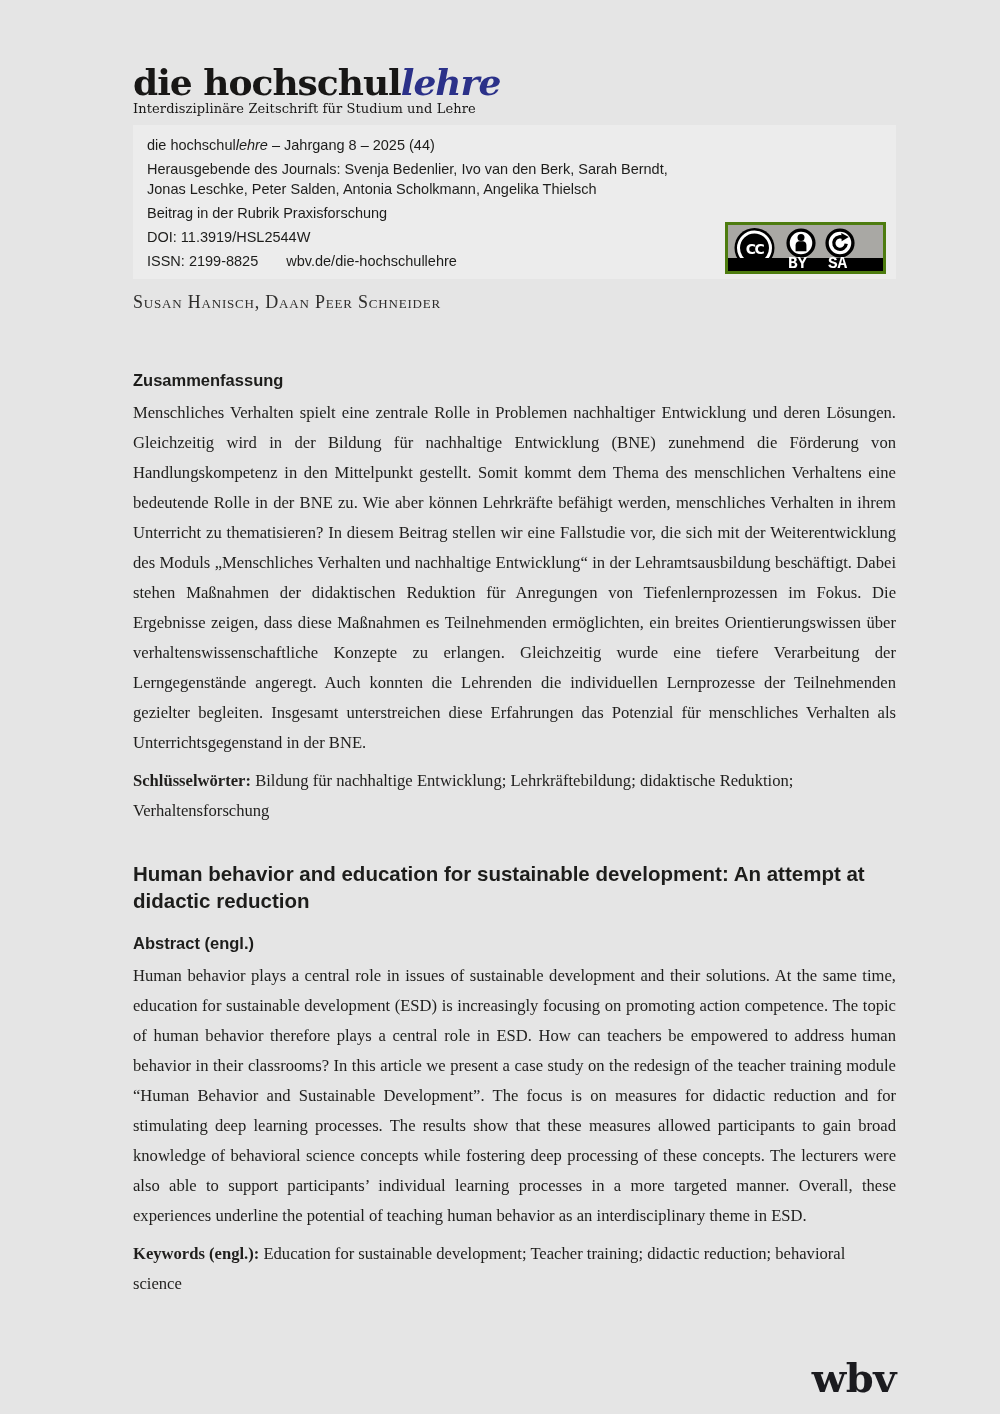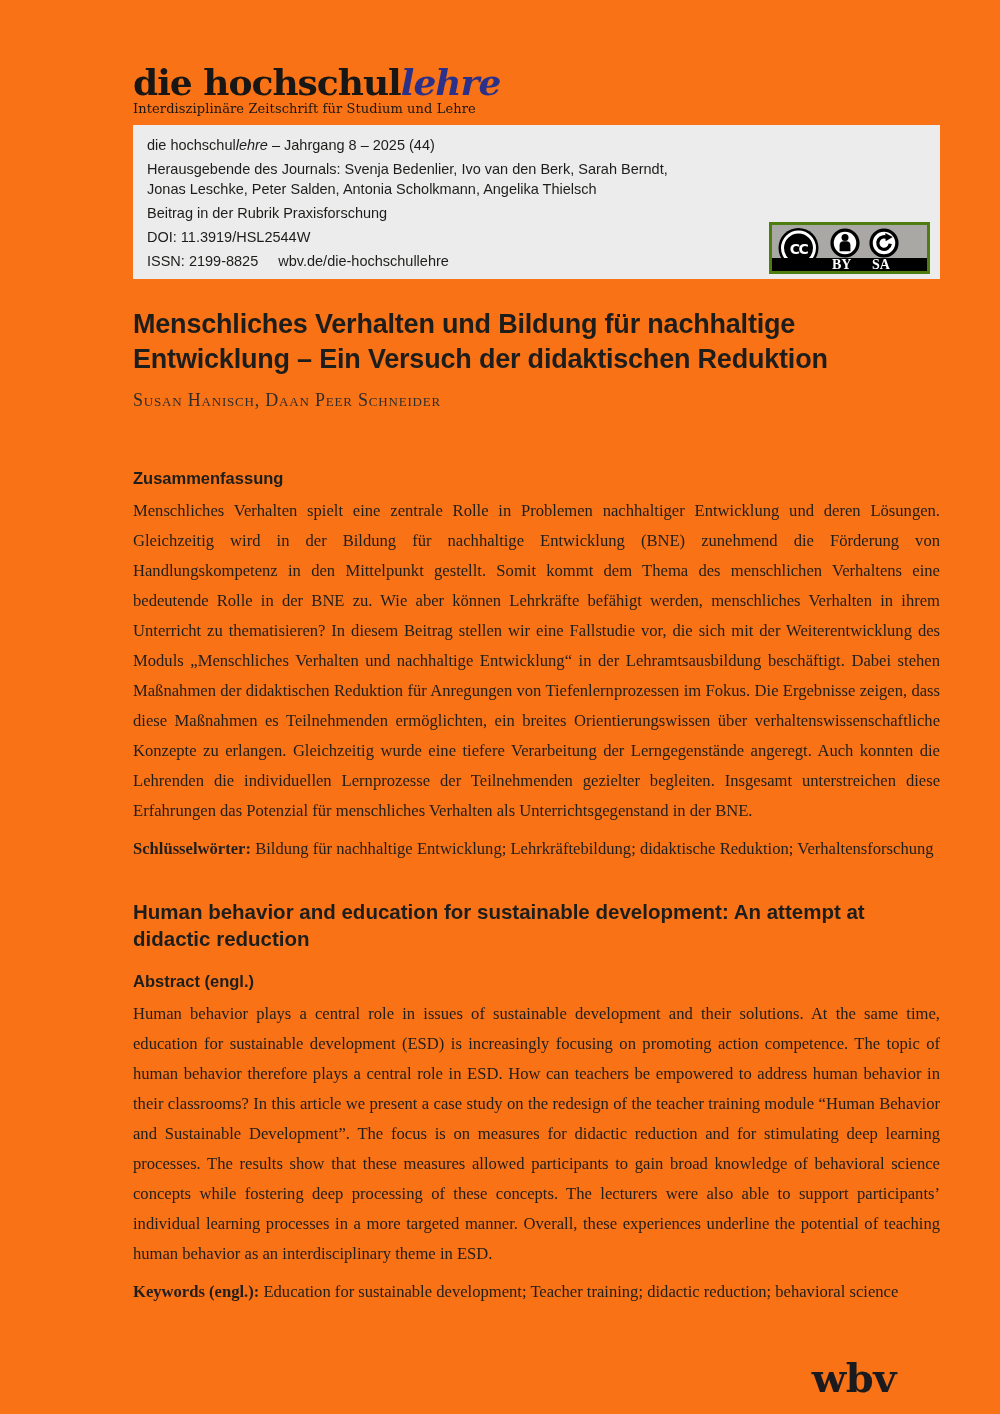--- a/index.html
+++ b/index.html
@@ -1,21 +1,21 @@
 <!DOCTYPE html>
 <html lang="de"><head>
 <meta charset="utf-8">
 <style>
   html,body{margin:0;padding:0;background:#fff;}
   .page{
     position:relative;
     width:1000px;height:1414px;
-    background:#f97316;
+    background:#e5e5e5;
     box-sizing:border-box;
-    padding:64px 60px 0 133px;
+    padding:64px 104px 0 133px;
     font-family:"Liberation Sans",sans-serif;
     color:#1d1d1b;
     overflow:hidden;
   }
   
   .wordmark{
     font-family:"DejaVu Serif",serif;
     font-weight:bold;
     font-size:36px;
     line-height:1.0;
@@ -39,37 +39,37 @@
     background:#ececec;
     box-sizing:border-box;
     width:100%;
     padding:10px 14px 8px 14px;
     font-size:14.5px;
     color:#1d1d1b;
   }
   .meta-box p{margin:0;line-height:20px;}
   .meta-box p.gap{margin-top:4px;}
   .meta-issue em{font-style:italic;}
-  .meta-url{margin-left:20px;}
+  .meta-url{margin-left:28px;}
   
   .cc-badge{
     position:absolute;
     right:10px;bottom:5px;
     width:161px;height:52px;
     background:#a9a8a4;
     border:3px solid #4d7c0f;
     box-sizing:border-box;
   }
   .cc-bar{
     position:absolute;left:0;right:0;bottom:0;height:13px;background:#000;
   }
   .cc-bar span{
     position:absolute;top:0;
-    color:#fff;font-weight:bold;font-size:14px;line-height:13px;
-    font-family:Liberation Serif, serif;
+    color:#fff;font-weight:bold;font-size:16px;line-height:13px;
+    font-family:Liberation Mono, monospace;
   }
   .cc-bar .lbl-by{left:60px;}
   .cc-bar .lbl-sa{left:100px;}
   .cc-circle{
     position:absolute;left:9px;top:50%;transform:translateY(-50%);
     width:29px;height:29px;border-radius:50%;
     background:#000;border:3px solid #fff;
     box-shadow:0 0 0 2.5px #000;
     display:flex;align-items:center;justify-content:center;
     color:#fff;font-family:"DejaVu Sans",sans-serif;
@@ -162,21 +162,20 @@
         <path d="M25.5 19 a7.5 7.5 0 1 1 -2.4-6.5" fill="none" stroke="#000" stroke-width="4"></path>
         <polygon points="19.5,6 28.5,10.8 20,16" fill="#000"></polygon>
       </svg>
       <div class="cc-bar">
         <span class="lbl-by">BY</span>
         <span class="lbl-sa">SA</span>
       </div>
     </div>
   </section>
 
-  <h1 class="title-de" style="margin-bottom:0;">Menschliches Verhalten und Bildung für nachhaltige Entwicklung – Ein Versuch der didaktischen Reduktion</h1>
   <div class="authors">Susan Hanisch, Daan Peer Schneider</div>
 
   <h2 class="sec-heading" style="margin-bottom:0;">Zusammenfassung</h2>
   <p class="body-serif" lang="de" style="margin-bottom:0;">Menschliches Verhalten spielt eine zentrale Rolle in Problemen nachhaltiger Entwicklung und deren Lösungen. Gleichzeitig wird in der Bildung für nachhaltige Entwicklung (BNE) zunehmend die Förderung von Handlungskompetenz in den Mittelpunkt gestellt. Somit kommt dem Thema des menschlichen Verhaltens eine bedeutende Rolle in der BNE zu. Wie aber können Lehrkräfte befähigt werden, menschliches Verhalten in ihrem Unterricht zu thematisieren? In diesem Beitrag stellen wir eine Fallstudie vor, die sich mit der Weiterentwicklung des Moduls „Menschliches Verhalten und nachhaltige Entwicklung“ in der Lehramtsausbildung beschäftigt. Dabei stehen Maßnahmen der didaktischen Reduktion für Anregungen von Tiefenlernprozessen im Fokus. Die Ergebnisse zeigen, dass diese Maßnahmen es Teilnehmenden ermöglichten, ein breites Orientierungswissen über verhaltenswissenschaftliche Konzepte zu erlangen. Gleichzeitig wurde eine tiefere Verarbeitung der Lerngegenstände angeregt. Auch konnten die Lehrenden die individuellen Lernprozesse der Teilnehmenden gezielter begleiten. Insgesamt unterstreichen diese Erfahrungen das Potenzial für menschliches Verhalten als Unterrichtsgegenstand in der BNE.</p>
   <p class="body-serif kw" style="margin-bottom:0;">
     <b>Schlüsselwörter:</b><span> Bildung für nachhaltige Entwicklung; Lehrkräftebildung; didaktische Reduktion; Verhaltensforschung</span>
   </p>
 
   <h2 class="title-en" style="margin-bottom:16px;">Human behavior and education for sustainable development: An attempt at didactic reduction</h2>
 

